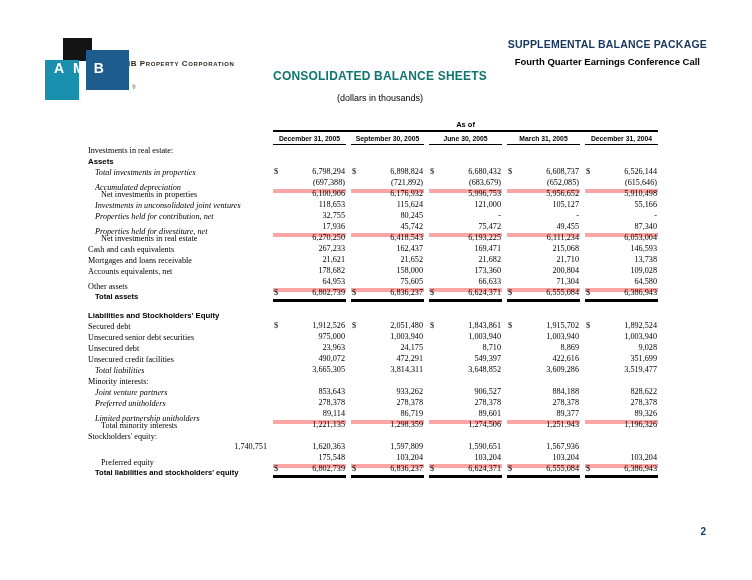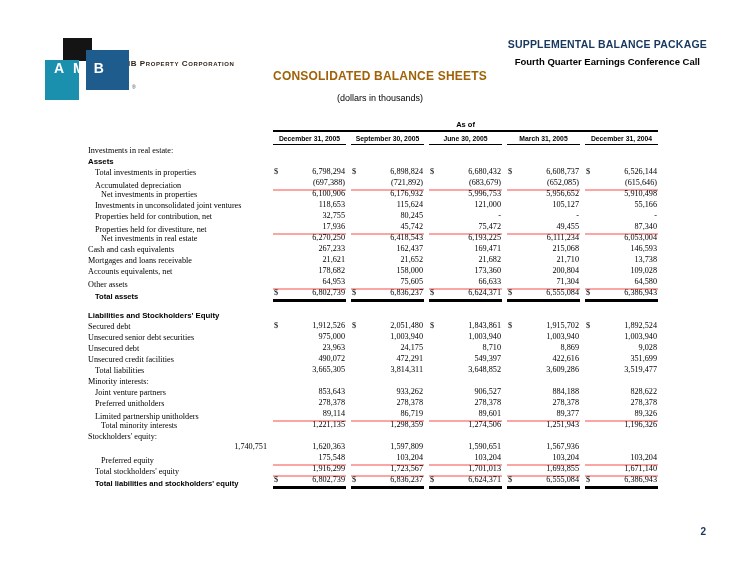--- a/index.html
+++ b/index.html
@@ -15,42 +15,42 @@
             font:bold 14px "Liberation Sans",sans-serif;letter-spacing:9px;}
   .logo-reg{position:absolute;left:87px;top:48px;z-index:4;color:#444;font-size:5px;}
   .logo-company{position:absolute;left:72px;top:23px;color:#33261a;
             font:bold 8px "Liberation Sans",sans-serif;font-variant:small-caps;letter-spacing:.6px;white-space:nowrap;}
   
   .top-right{position:absolute;right:45px;top:38px;text-align:right;}
   .tr-line1{color:#17375e;font:bold 10.5px "Liberation Sans",sans-serif;letter-spacing:.2px;}
   .tr-line2{color:#000;font:bold 9.5px "Liberation Sans",sans-serif;margin-top:6px;text-align:center;}
   
   .title-block{position:absolute;left:230px;top:69px;width:300px;text-align:center;}
-  .doc-title{color:#a16207;font:bold 12px "Liberation Sans",sans-serif;letter-spacing:.2px;}
+  .doc-title{color:#0f766e;font:bold 12px "Liberation Sans",sans-serif;letter-spacing:.2px;}
   .doc-subtitle{color:#000;font:9px "Liberation Sans",sans-serif;margin-top:10px;}
   
   .bs-table{position:absolute;left:88px;top:120px;width:580px;}
   .as-of-row,.date-row,.trow{display:grid;grid-template-columns:180px repeat(5,78px);}
   .as-of-row{height:12px;align-items:end;}
   .as-of-span{grid-column:2/7;margin-left:5px;text-align:center;
               font:bold 7.5px "Liberation Sans",sans-serif;border-bottom:2px solid #000;padding-bottom:1px;}
   .date-row{height:13px;align-items:end;}
   .date-cell{margin-left:5px;border-bottom:1px solid #000;text-align:center;
              font:bold 6.8px "Liberation Sans",sans-serif;padding-bottom:2px;white-space:nowrap;}
   .trow{height:11px;align-items:end;}
   .trow.spacer{height:11px;}
   .rlabel{font:8.2px "Liberation Serif",serif;white-space:nowrap;color:#000;line-height:10px;}
-  .ind0{padding-left:0;} .ind1{padding-left:7px;} .ind2{padding-left:13px;}
+  .ind0{padding-left:0;} .ind1{padding-left:7px;font-style:italic;} .ind2{padding-left:13px;}
   .section .rlabel{font:bold 7.8px "Liberation Sans",sans-serif;line-height:10px;}
   .total .rlabel{font:bold 7.6px "Liberation Sans",sans-serif;line-height:10px;}
   .vcell{display:flex;margin-left:5px;font:8.2px "Liberation Serif",serif;
          padding:0 1px 1px 1px;line-height:10px;}
   .dollar{margin-right:auto;}
   .val{margin-left:auto;}
-  .rule-below .vcell{border-bottom:2px solid #fca5a5;text-align:center;}
+  .rule-below .vcell{border-bottom:4px solid #fca5a5;text-align:center;}
   .rule-medium .vcell{border-bottom:2px solid #000;}
   .rule-thick .vcell{border-bottom:3px solid #000;}
   
   .page-num{position:absolute;right:46px;top:526px;color:#17375e;font:bold 10px "Liberation Sans",sans-serif;}
 </style>
 </head>
 <body>
 
 <div class="sheet">
 
@@ -556,38 +556,20 @@
           <div class="vcell">
             <span class="val">103,204</span>
           </div>
           <div class="vcell">
             <span class="val">103,204</span>
           </div>
           <div class="vcell">
             <span class="val">103,204</span>
           </div>
         </div>
-        <div class="trow rule-below">
-          <div class="rlabel ind1">Total stockholders' equity</div>
-          <div class="vcell">
-            <span class="val">1,916,299</span>
-          </div>
-          <div class="vcell">
-            <span class="val">1,723,567</span>
-          </div>
-          <div class="vcell">
-            <span class="val">1,701,013</span>
-          </div>
-          <div class="vcell">
-            <span class="val">1,693,855</span>
-          </div>
-          <div class="vcell">
-            <span class="val">1,671,140</span>
-          </div>
-        </div>
         <div class="trow total rule-thick">
           <div class="rlabel ind1">Total liabilities and stockholders' equity</div>
           <div class="vcell">
             <span class="dollar">$</span>
             <span class="val">6,802,739</span>
           </div>
           <div class="vcell">
             <span class="dollar">$</span>
             <span class="val">6,836,237</span>
           </div>

